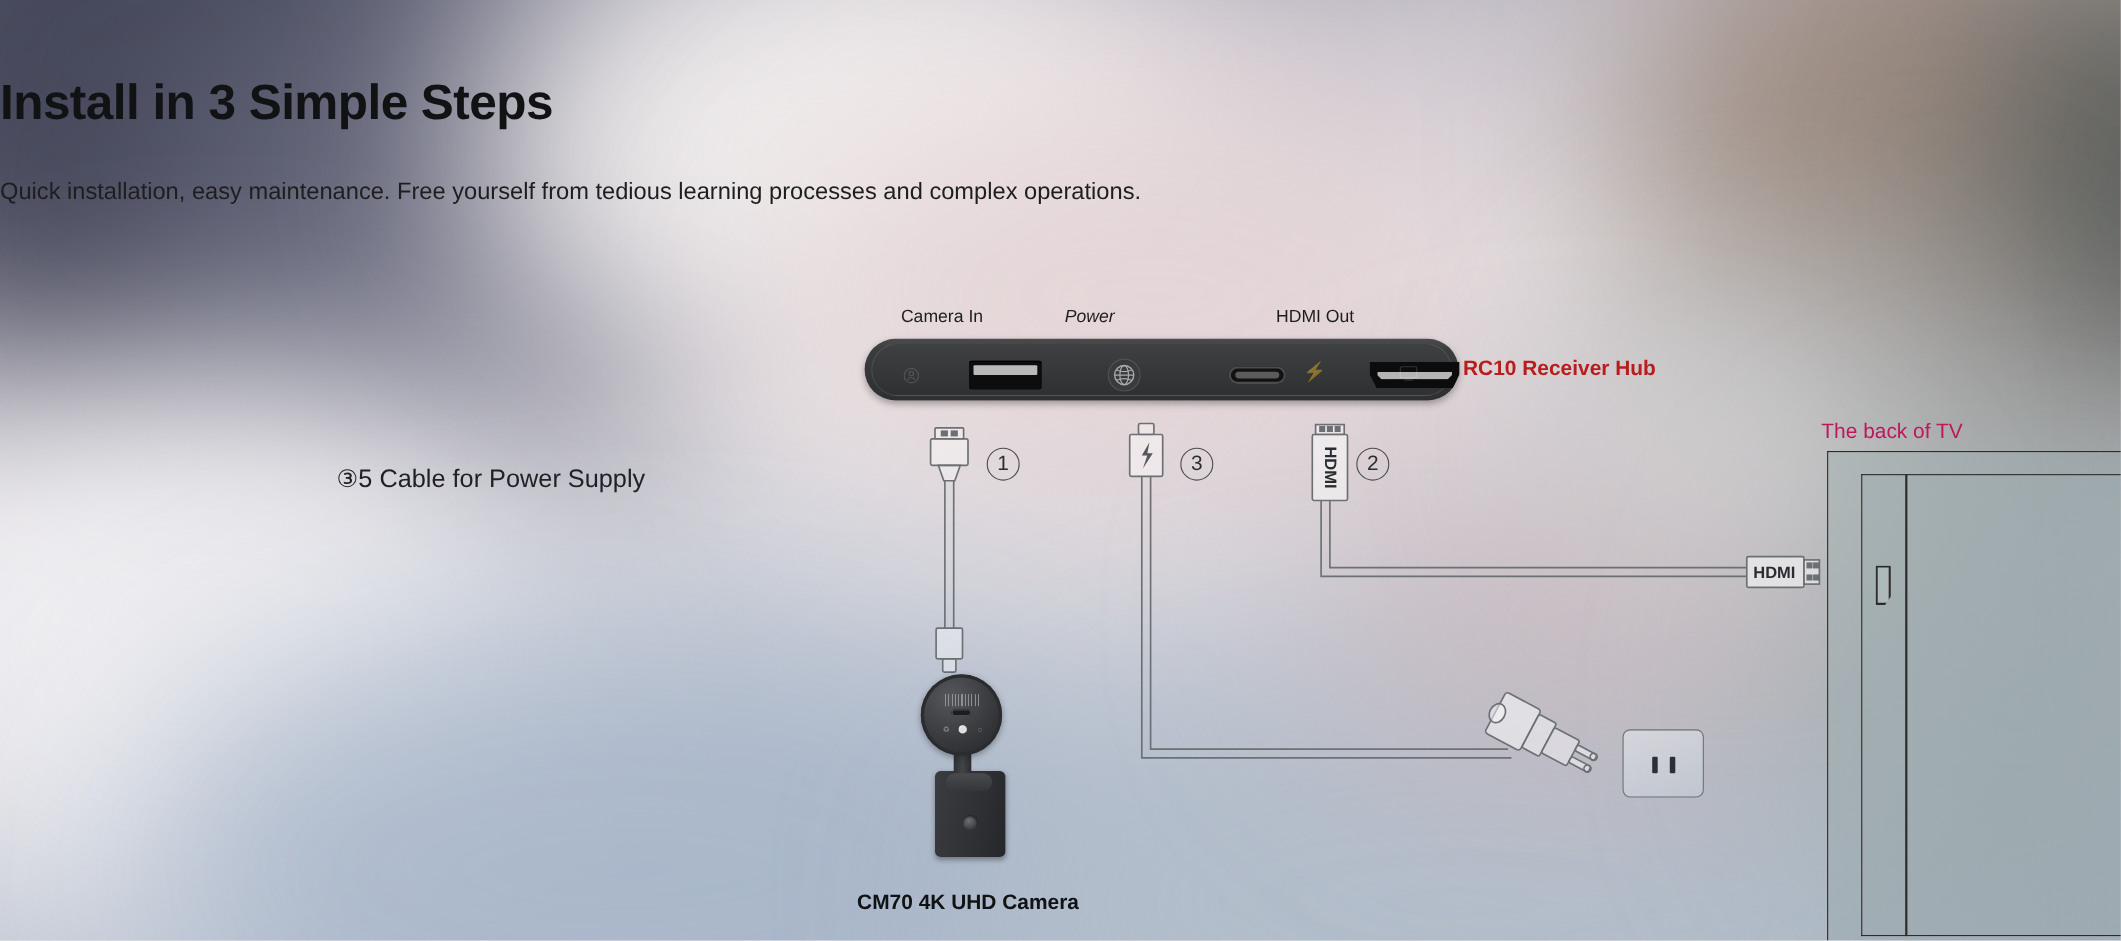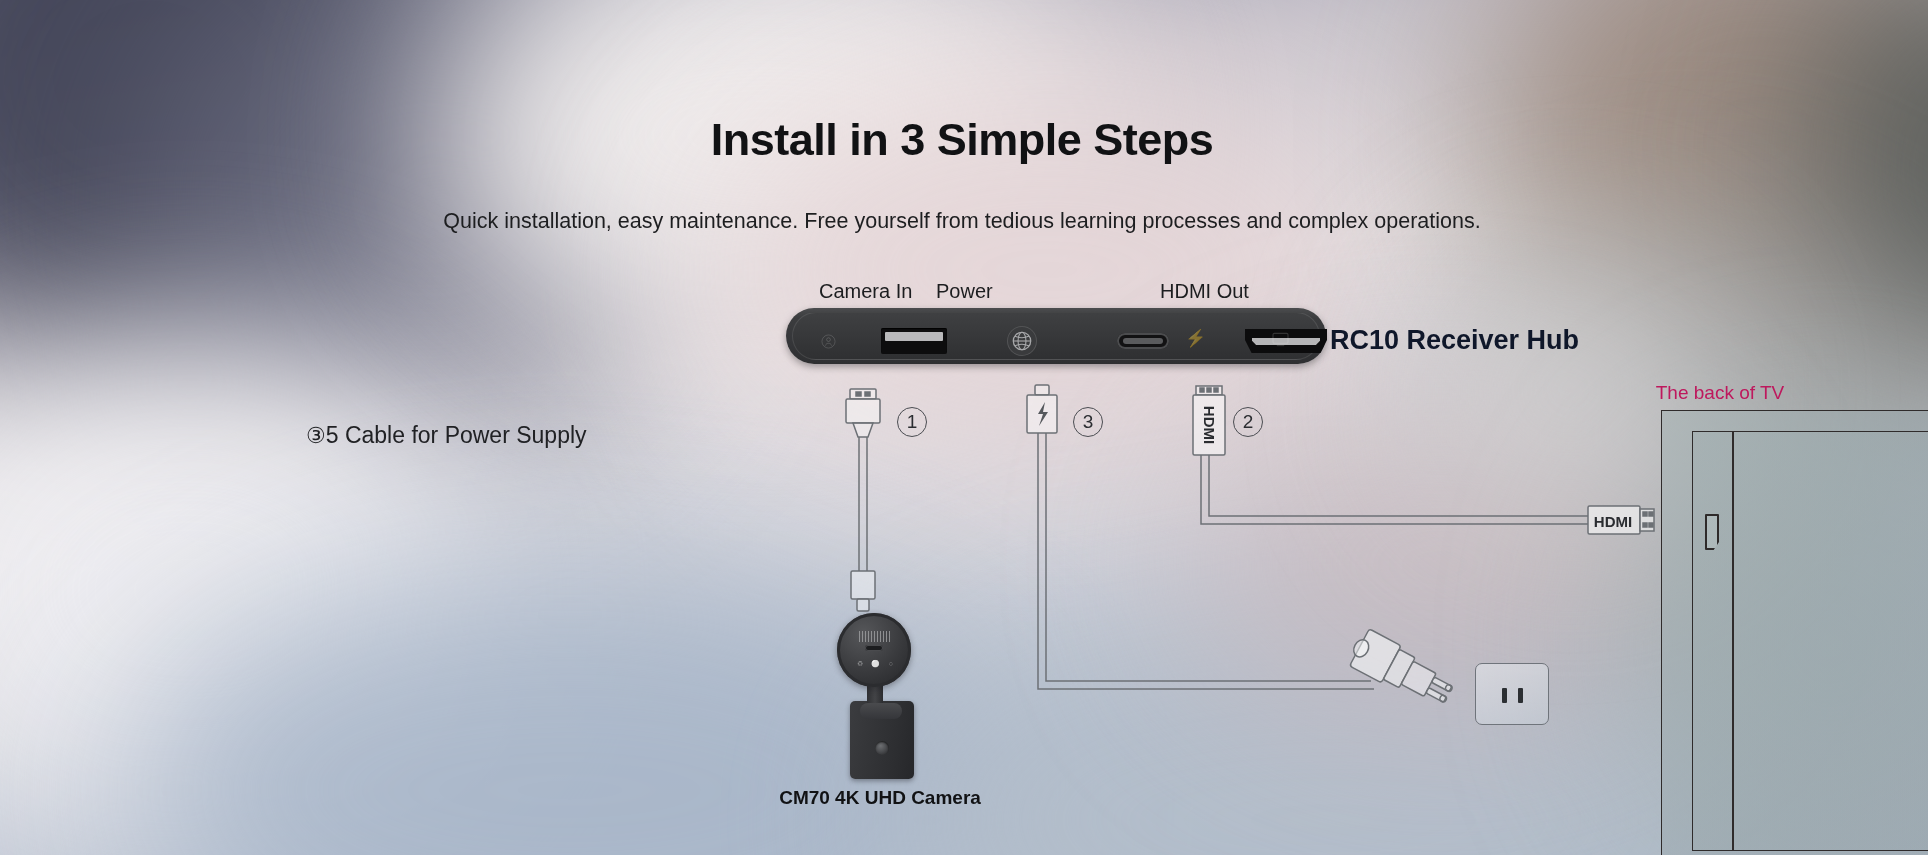--- a/index.html
+++ b/index.html
@@ -52,23 +52,21 @@
   .blob-blueB  { left: 120px;  top: 560px;  width: 900px; height: 460px; background: #a8b6c9; opacity: .88; }
   .blob-blueB2 { left: 880px;  top: 610px;  width: 900px; height: 420px; background: #b2bdca; opacity: .82; }
   .blob-rose   { left: 1180px; top: 400px;  width: 520px; height: 330px; background: #cdb8bb; opacity: .60; }
   .blob-tealB  { left: 1620px; top: 430px;  width: 420px; height: 430px; background: #9daaa8; opacity: .55; }
   .blob-whiteB { left: 1420px; top: 260px;  width: 300px; height: 260px; background: #f0eeee; opacity: .50; }
 
   
   .heading {
     position: absolute;
     left: 0; right: 4px;
-    text-align: center;
     color: #111214;
-    margin-top: 47px;
   }
   #page-title {
     top: 67px;
     font-size: 45px;
     font-weight: bold;
     letter-spacing: -0.5px;
   }
   #page-subtitle {
     top: 162px;
     font-size: 21.5px;
@@ -84,26 +82,26 @@
     color: #202124;
     font-size: 23px;
     line-height: 50px;
   }
   #feature-list .feature-row { white-space: nowrap; }
   #feature-list .circ-num { font-size: 22px; }
 
   
   .port-label {
     position: absolute;
-    font-size: 20px;
+    font-size: 16px;
     color: #1c1d1f;
     white-space: nowrap;
   }
   #port-label-camera-in { left: 819px; top: 280px; }
-  #port-label-power     { left: 936px; top: 280px; }
+  #port-label-power     { left: 968px; top: 280px; font-style: italic; }
   #port-label-hdmi-out  { left: 1160px; top: 280px; }
 
   
   #receiver-hub {
     position: absolute;
     left: 786px;
     top: 308px;
     width: 540px;
     height: 56px;
     border-radius: 28px;
@@ -191,23 +189,23 @@
     left: 7px; top: 9px; right: 7px;
     height: 7px;
     background: #b5b5b7;
     clip-path: polygon(0 0, 100% 0, 100% 40%, 94% 100%, 6% 100%, 0 40%);
   }
 
   #hub-name-label {
     position: absolute;
     left: 1330px;
     top: 325px;
-    font-size: 27px;
+    font-size: 19px;
     font-weight: bold;
-    color: #0f172a;
+    color: #b91c1c;
     white-space: nowrap;
   }
 
   
   .step-marker {
     position: absolute;
     width: 30px; height: 30px;
     border-radius: 50%;
     border: 1.4px solid #4b4d52;
     color: #2b2d31;
@@ -354,21 +352,21 @@
     position: absolute;
     left: 43px; top: 128px;
     width: 14px; height: 14px;
     border-radius: 50%;
     background: radial-gradient(circle at 40% 35%, #6d6f72, #3a3b3e 70%);
     box-shadow: inset 0 1px 2px rgba(0,0,0,.7);
   }
   #camera-name-label {
     position: absolute;
     left: 880px;
-    top: 787px;
+    top: 810px;
     transform: translateX(-50%);
     font-size: 19px;
     font-weight: bold;
     color: #111214;
     white-space: nowrap;
   }
 
   
   #cable-layer {
     position: absolute;

